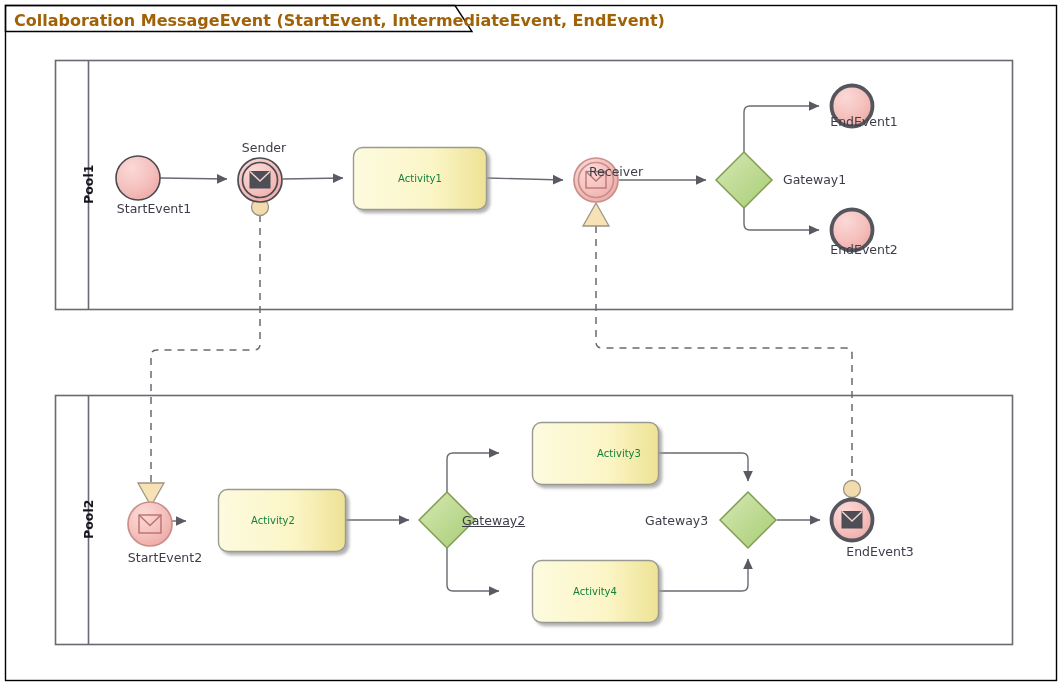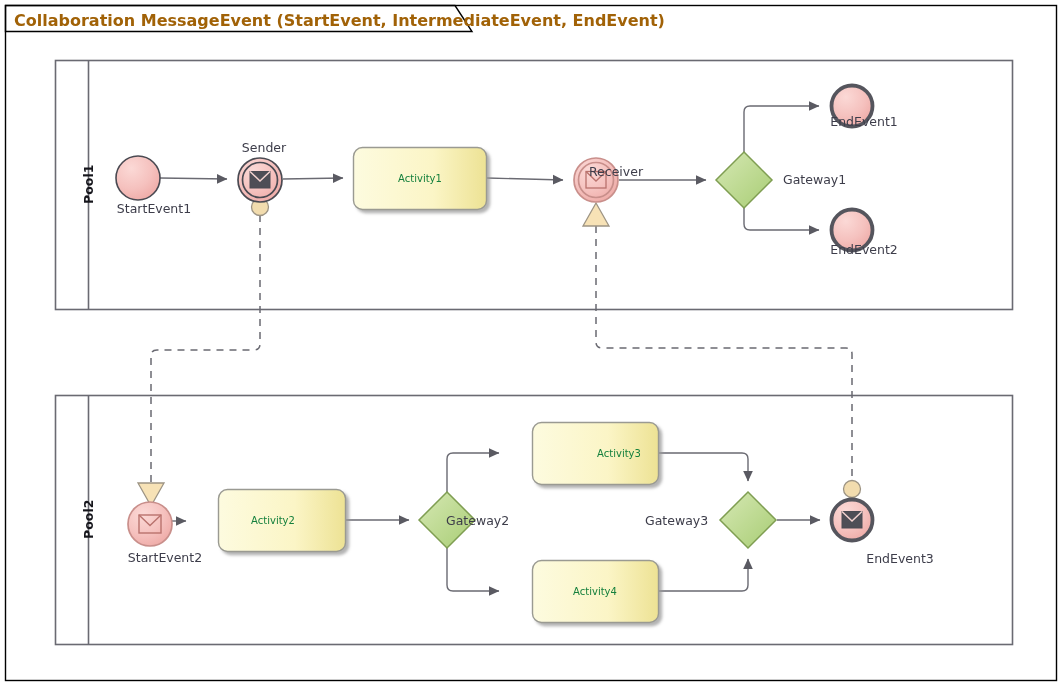--- a/index.html
+++ b/index.html
@@ -220,19 +220,19 @@
   <div class="lbl lbl-center" style="left:154px; top:203px;text-align:right;">StartEvent1</div>
   <div class="lbl lbl-center" style="left:264px; top:142px;text-align:center;">Sender</div>
   <div class="act-label" style="left:420px; top:179px;">Activity1</div>
   <div class="lbl lbl-center" style="left:616px; top:141px;margin-top:25px;">Receiver</div>
   <div class="lbl" style="left:783px; top:174px;">Gateway1</div>
   <div class="lbl lbl-center" style="left:864px; top:116px;">EndEvent1</div>
   <div class="lbl lbl-center" style="left:864px; top:244px;">EndEvent2</div>
 
   <div class="lbl lbl-center" style="left:165px; top:552px;">StartEvent2</div>
   <div class="act-label" style="left:273px; top:521px;">Activity2</div>
-  <div class="lbl" style="left:446px; top:515px;">Gateway2</div>
+  <div class="lbl" style="left:462px; top:515px;text-decoration:underline;">Gateway2</div>
   <div class="act-label" style="left:595px; top:454px;margin-left:24px;">Activity3</div>
   <div class="act-label" style="left:595px; top:592px;">Activity4</div>
   <div class="lbl" style="left:645px; top:515px;">Gateway3</div>
-  <div class="lbl lbl-center" style="left:900px; top:546px;margin-top:7px;">EndEvent3</div>
+  <div class="lbl lbl-center" style="left:880px; top:546px;">EndEvent3</div>
 
 </div>
 
 </body></html>

